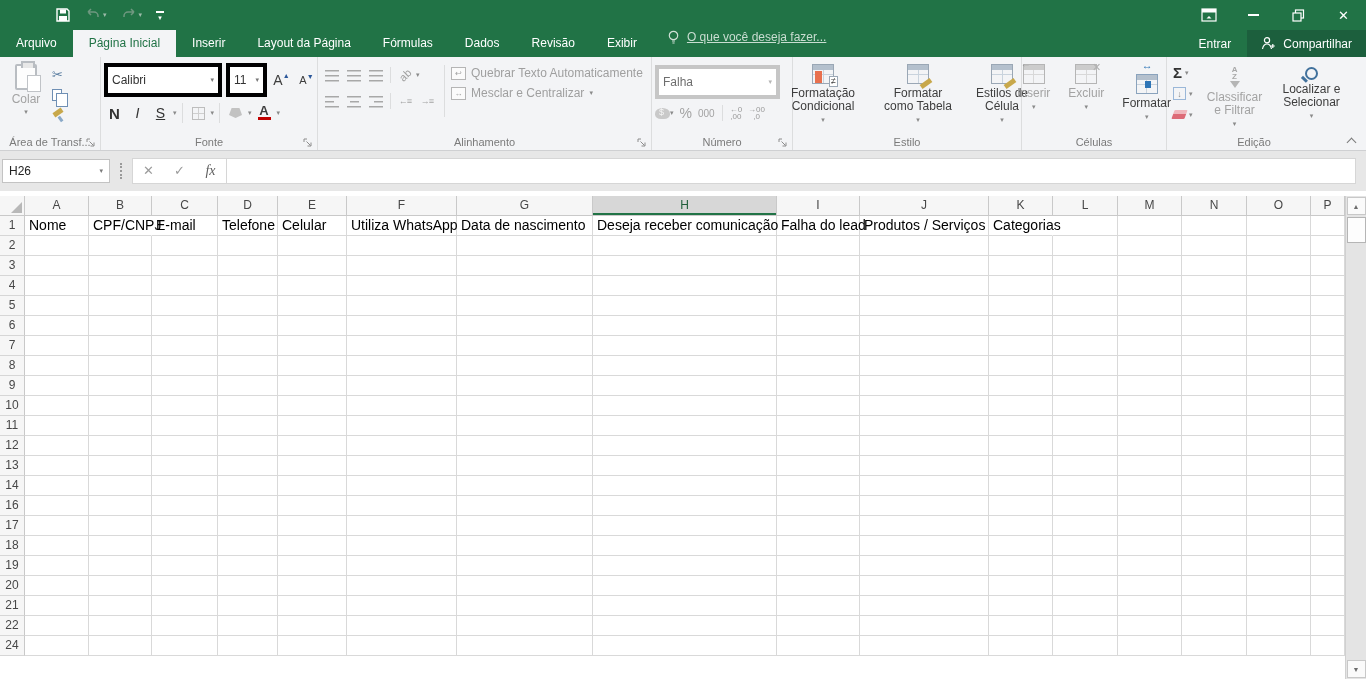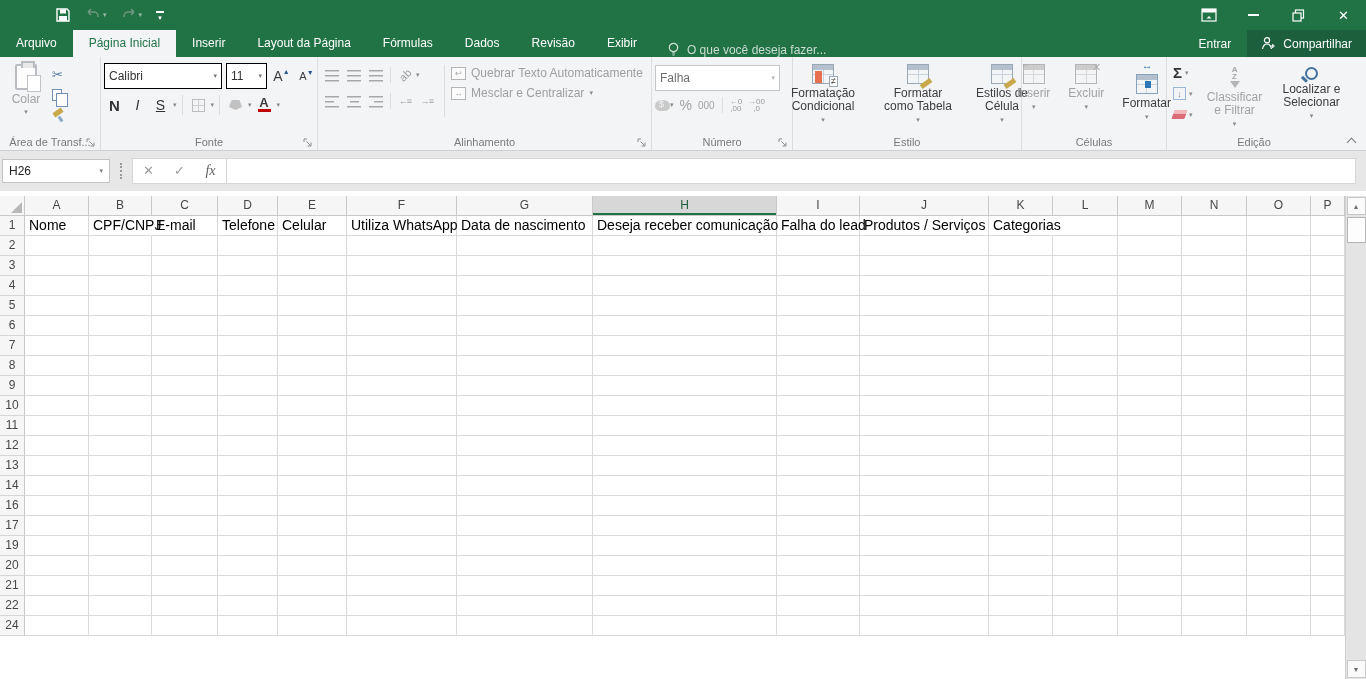--- a/index.html
+++ b/index.html
@@ -12,21 +12,21 @@
   .qat .qbtn { display:flex; align-items:center; gap:2px; cursor:default; }
   .tiny-arrow { font-size:7px; color:#9dbcaa; }
   .win-title { position:absolute; left:0; right:0; text-align:center; font-size:12px; color:#fff; pointer-events:none; }
   .win-controls { margin-left:auto; display:flex; align-items:center; height:30px; }
   .win-btn { width:45px; height:30px; display:flex; align-items:center; justify-content:center; color:#fff; font-size:13px; }
 
   
   .tabrow { height:27px; background:#217346; display:flex; align-items:stretch; }
   .tab { padding:0 16px; line-height:27px; color:#fff; font-size:12px; cursor:default; }
   .tab.active { background:#f3f4f6; color:#217346; }
-  .tellme { display:flex; align-items:flex-end; gap:7px; padding:0 14px; color:#c9ddd1; }
+  .tellme { display:flex; align-items:flex-start; gap:7px; padding:0 14px; color:#c9ddd1;text-decoration:underline; }
   .tabrow-right { margin-left:auto; display:flex; align-items:stretch; }
   .signin { display:flex; align-items:center; padding:0 16px; color:#fff; }
   .share { display:flex; align-items:center; gap:7px; padding:0 14px; color:#fff; background:#1c5f3d; }
 
   
   .ribbon { height:94px; background:#f3f4f6; border-bottom:1px solid #cfd0d2; display:flex; position:relative; }
   .rgroup { position:relative; border-right:1px solid #dcddde; padding:3px 3px 17px 3px; display:flex; }
   .glabel { position:absolute; bottom:2px; left:0; right:0; text-align:center; font-size:11px; color:#7a7a7a; white-space:nowrap; }
   .launcher { position:absolute; bottom:3px; right:4px; width:10px; height:10px; }
   .dim { color:#a3a3a3; }
@@ -42,21 +42,21 @@
   .clip-icon::after { content:""; position:absolute; right:-6px; bottom:-4px; width:12px; height:15px; background:#fff; border:1.5px solid #c0c3c7; }
   .mini-col { display:flex; flex-direction:column; gap:3px; padding-top:5px; }
   .mini-btn { height:18px; display:flex; align-items:center; gap:2px; padding:0 3px; }
   .copy-icon { width:10px; height:12px; border:1.2px solid #6f8fb4; background:#fff; position:relative; }
   .copy-icon::before { content:""; position:absolute; left:2.5px; top:2.5px; width:10px; height:12px; border:1.2px solid #6f8fb4; background:#fff; }
   .brush-icon { width:12px; height:12px; position:relative; }
   .brush-icon::before { content:""; position:absolute; left:1px; top:0; width:10px; height:5px; background:#c8a84b; transform:rotate(-35deg); }
   .brush-icon::after { content:""; position:absolute; left:7px; top:6px; width:3px; height:6px; background:#8aa9c8; transform:rotate(-35deg); }
 
   
-  .combo { background:#fff; border:1px solid #000000; height:26px; display:flex; align-items:center; padding:0 4px; font-size:12px; color:#333; }
+  .combo { background:#fff; border:4px solid #000000; height:34px; display:flex; align-items:center; padding:0 4px; font-size:12px; color:#333; }
   .combo .carr { margin-left:auto; font-size:7px; color:#777; padding-left:5px; }
   .fbtn { min-width:21px; height:22px; display:flex; align-items:center; justify-content:center; font-size:13px; }
   .fbig { font-size:15px; font-weight:bold; color:#333; }
   .grow-up { color:#2b579a; font-size:7px; position:relative; top:-5px; }
   .grow-dn { color:#2b579a; font-size:7px; position:relative; top:-4px; }
   .underl { text-decoration:underline; }
   .border-ic { width:13px; height:13px; border:1px solid #bdbdbd; background:
       linear-gradient(#cfcfcf,#cfcfcf) 50% 0/1px 100% no-repeat,
       linear-gradient(#cfcfcf,#cfcfcf) 0 50%/100% 1px no-repeat; }
   .bucket-ic { width:13px; height:10px; background:#c2c2c2; clip-path:polygon(20% 0,80% 0,100% 70%,50% 100%,0 70%); }
@@ -794,20 +794,39 @@
           <span class="cell" style="width: 83px;"></span>
           <span class="cell" style="width: 129px;"></span>
           <span class="cell" style="width: 64px;"></span>
           <span class="cell" style="width: 65px;"></span>
           <span class="cell" style="width: 64px;"></span>
           <span class="cell" style="width: 65px;"></span>
           <span class="cell" style="width: 64px;"></span>
           <span class="cell" style="width: 34px;"></span>
         </div>
         <div class="grow">
+          <span class="rowh">18</span>
+          <span class="cell" style="width: 64px;"></span>
+          <span class="cell" style="width: 63px;"></span>
+          <span class="cell" style="width: 66px;"></span>
+          <span class="cell" style="width: 60px;"></span>
+          <span class="cell" style="width: 69px;"></span>
+          <span class="cell" style="width: 110px;"></span>
+          <span class="cell" style="width: 136px;"></span>
+          <span class="cell" style="width: 184px;"></span>
+          <span class="cell" style="width: 83px;"></span>
+          <span class="cell" style="width: 129px;"></span>
+          <span class="cell" style="width: 64px;"></span>
+          <span class="cell" style="width: 65px;"></span>
+          <span class="cell" style="width: 64px;"></span>
+          <span class="cell" style="width: 65px;"></span>
+          <span class="cell" style="width: 64px;"></span>
+          <span class="cell" style="width: 34px;"></span>
+        </div>
+        <div class="grow">
           <span class="rowh">19</span>
           <span class="cell" style="width: 64px;"></span>
           <span class="cell" style="width: 63px;"></span>
           <span class="cell" style="width: 66px;"></span>
           <span class="cell" style="width: 60px;"></span>
           <span class="cell" style="width: 69px;"></span>
           <span class="cell" style="width: 110px;"></span>
           <span class="cell" style="width: 136px;"></span>
           <span class="cell" style="width: 184px;"></span>
           <span class="cell" style="width: 83px;"></span>

